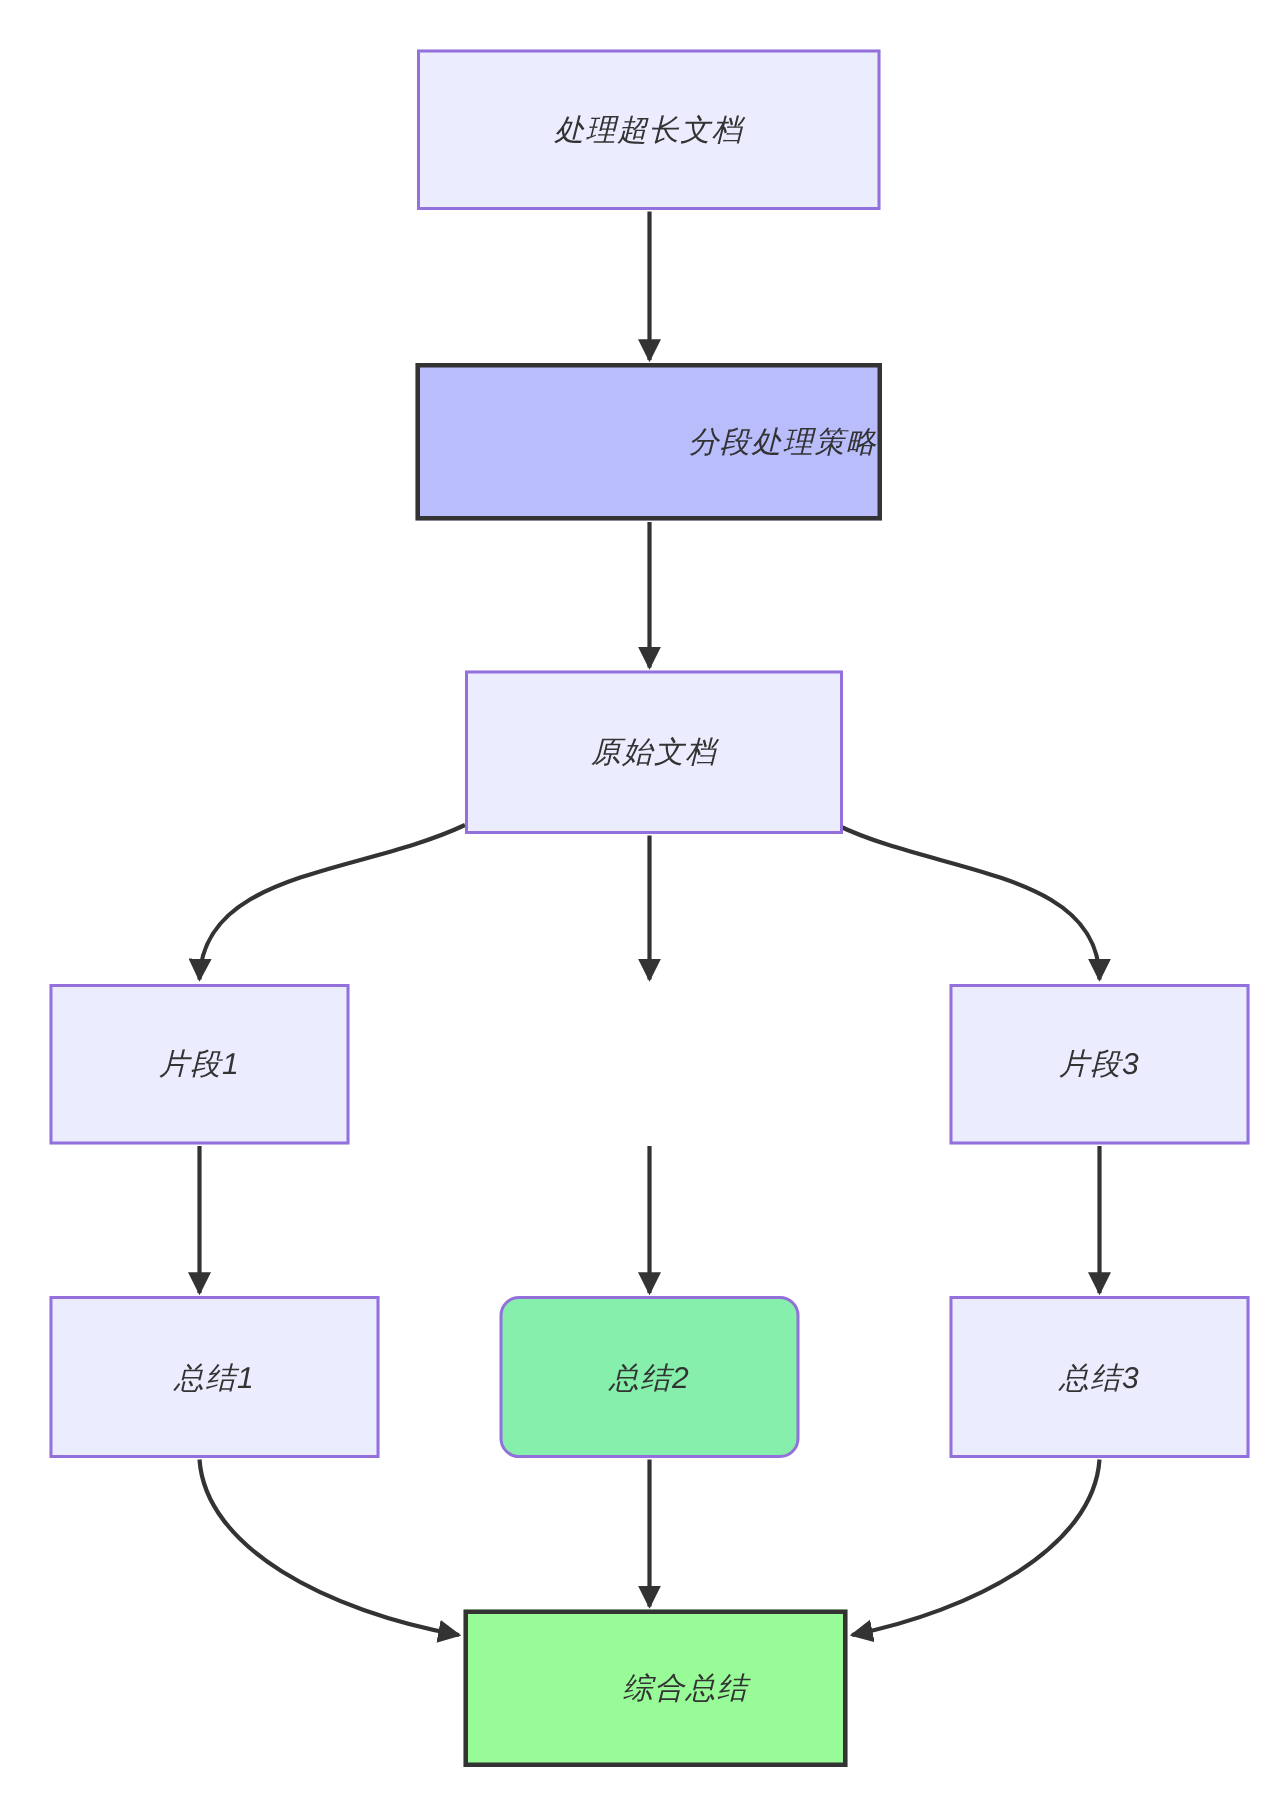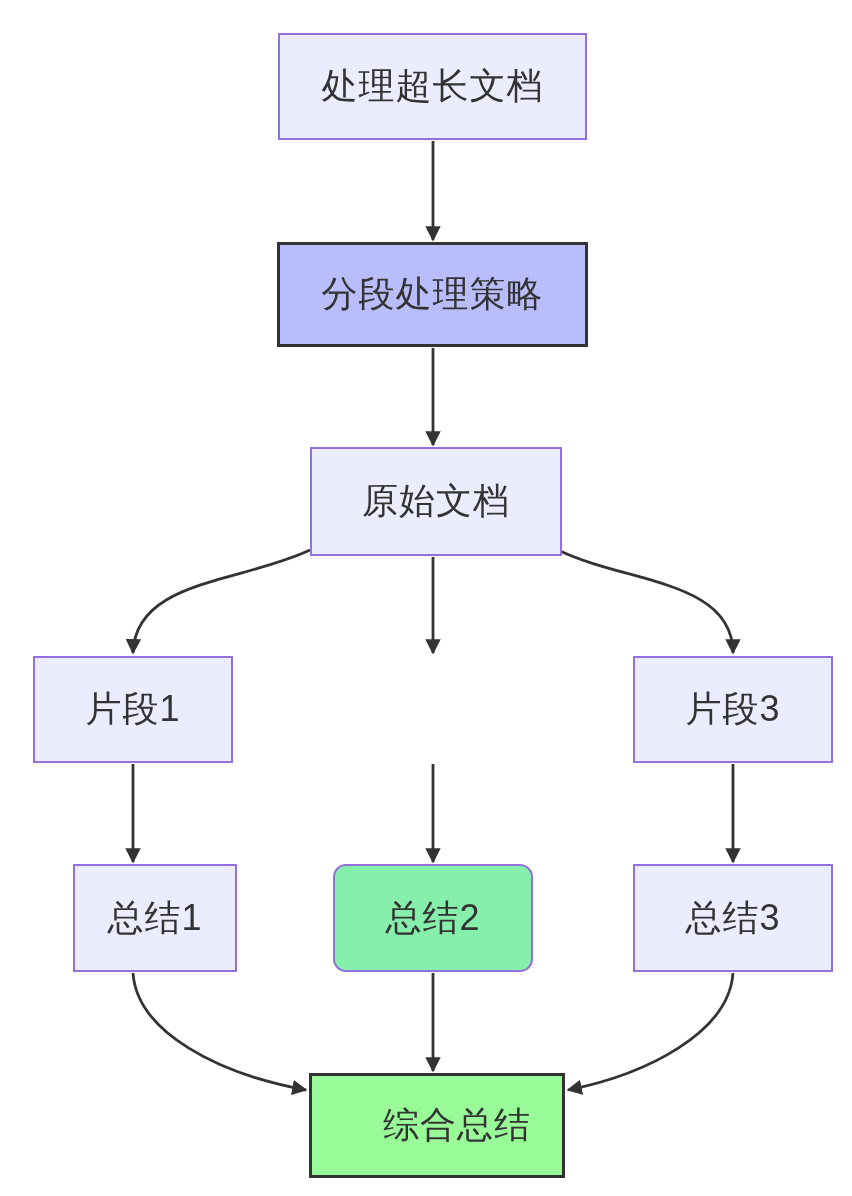--- a/index.html
+++ b/index.html
@@ -19,43 +19,44 @@
     position: absolute;
     left: 0; top: 0;
     width: 852px; height: 1196px;
   }
   .node {
     position: absolute;
     box-sizing: border-box;
     display: flex;
     align-items: center;
     justify-content: center;
-    font-size: 36px;
+    font-size: 20px;
     color: #333333;
     background: #ECECFF;
     border: 2px solid #9370DB;
     letter-spacing: 1px;
     white-space: nowrap;
+    font-style: italic;
   }
   .node--strategy {
     border: 3px solid #333333;
     background: #B9BDFB;
   }
   .node--final {
     border: 3px solid #333333;
     background: #98FB98;
   }
   
   #n-process  { left: 278px; top: 33px;   width: 309px; height: 107px; }
-  #n-strategy { left: 277px; top: 242px;  width: 311px; height: 105px; }
+  #n-strategy { left: 277px; top: 242px;  width: 311px; height: 105px; justify-content: flex-end; }
   #n-source   { left: 310px; top: 447px;  width: 252px; height: 109px; }
   #n-frag1    { left: 33px;  top: 656px;  width: 200px; height: 107px; }
   #n-frag2    { left: 333px; top: 656px;  width: 200px; height: 107px; }
   #n-frag3    { left: 633px; top: 656px;  width: 200px; height: 107px; align-items: center; }
-  #n-sum1     { left: 33px;  top: 864px;  width: 164px; height: 108px; margin-left: 40px; }
+  #n-sum1     { left: 33px;  top: 864px;  width: 220px; height: 108px; }
   #n-sum2     { left: 333px; top: 864px;  width: 200px; height: 108px; }
   #n-sum3     { left: 633px; top: 864px;  width: 200px; height: 108px; }
   #n-final    { left: 309px; top: 1073px; width: 256px; height: 105px; padding-left: 40px; }
 </style>
 </head>
 <body>
 
 <div class="canvas">
 
   <svg class="edge-layer" viewBox="0 0 852 1196" xmlns="http://www.w3.org/2000/svg">

